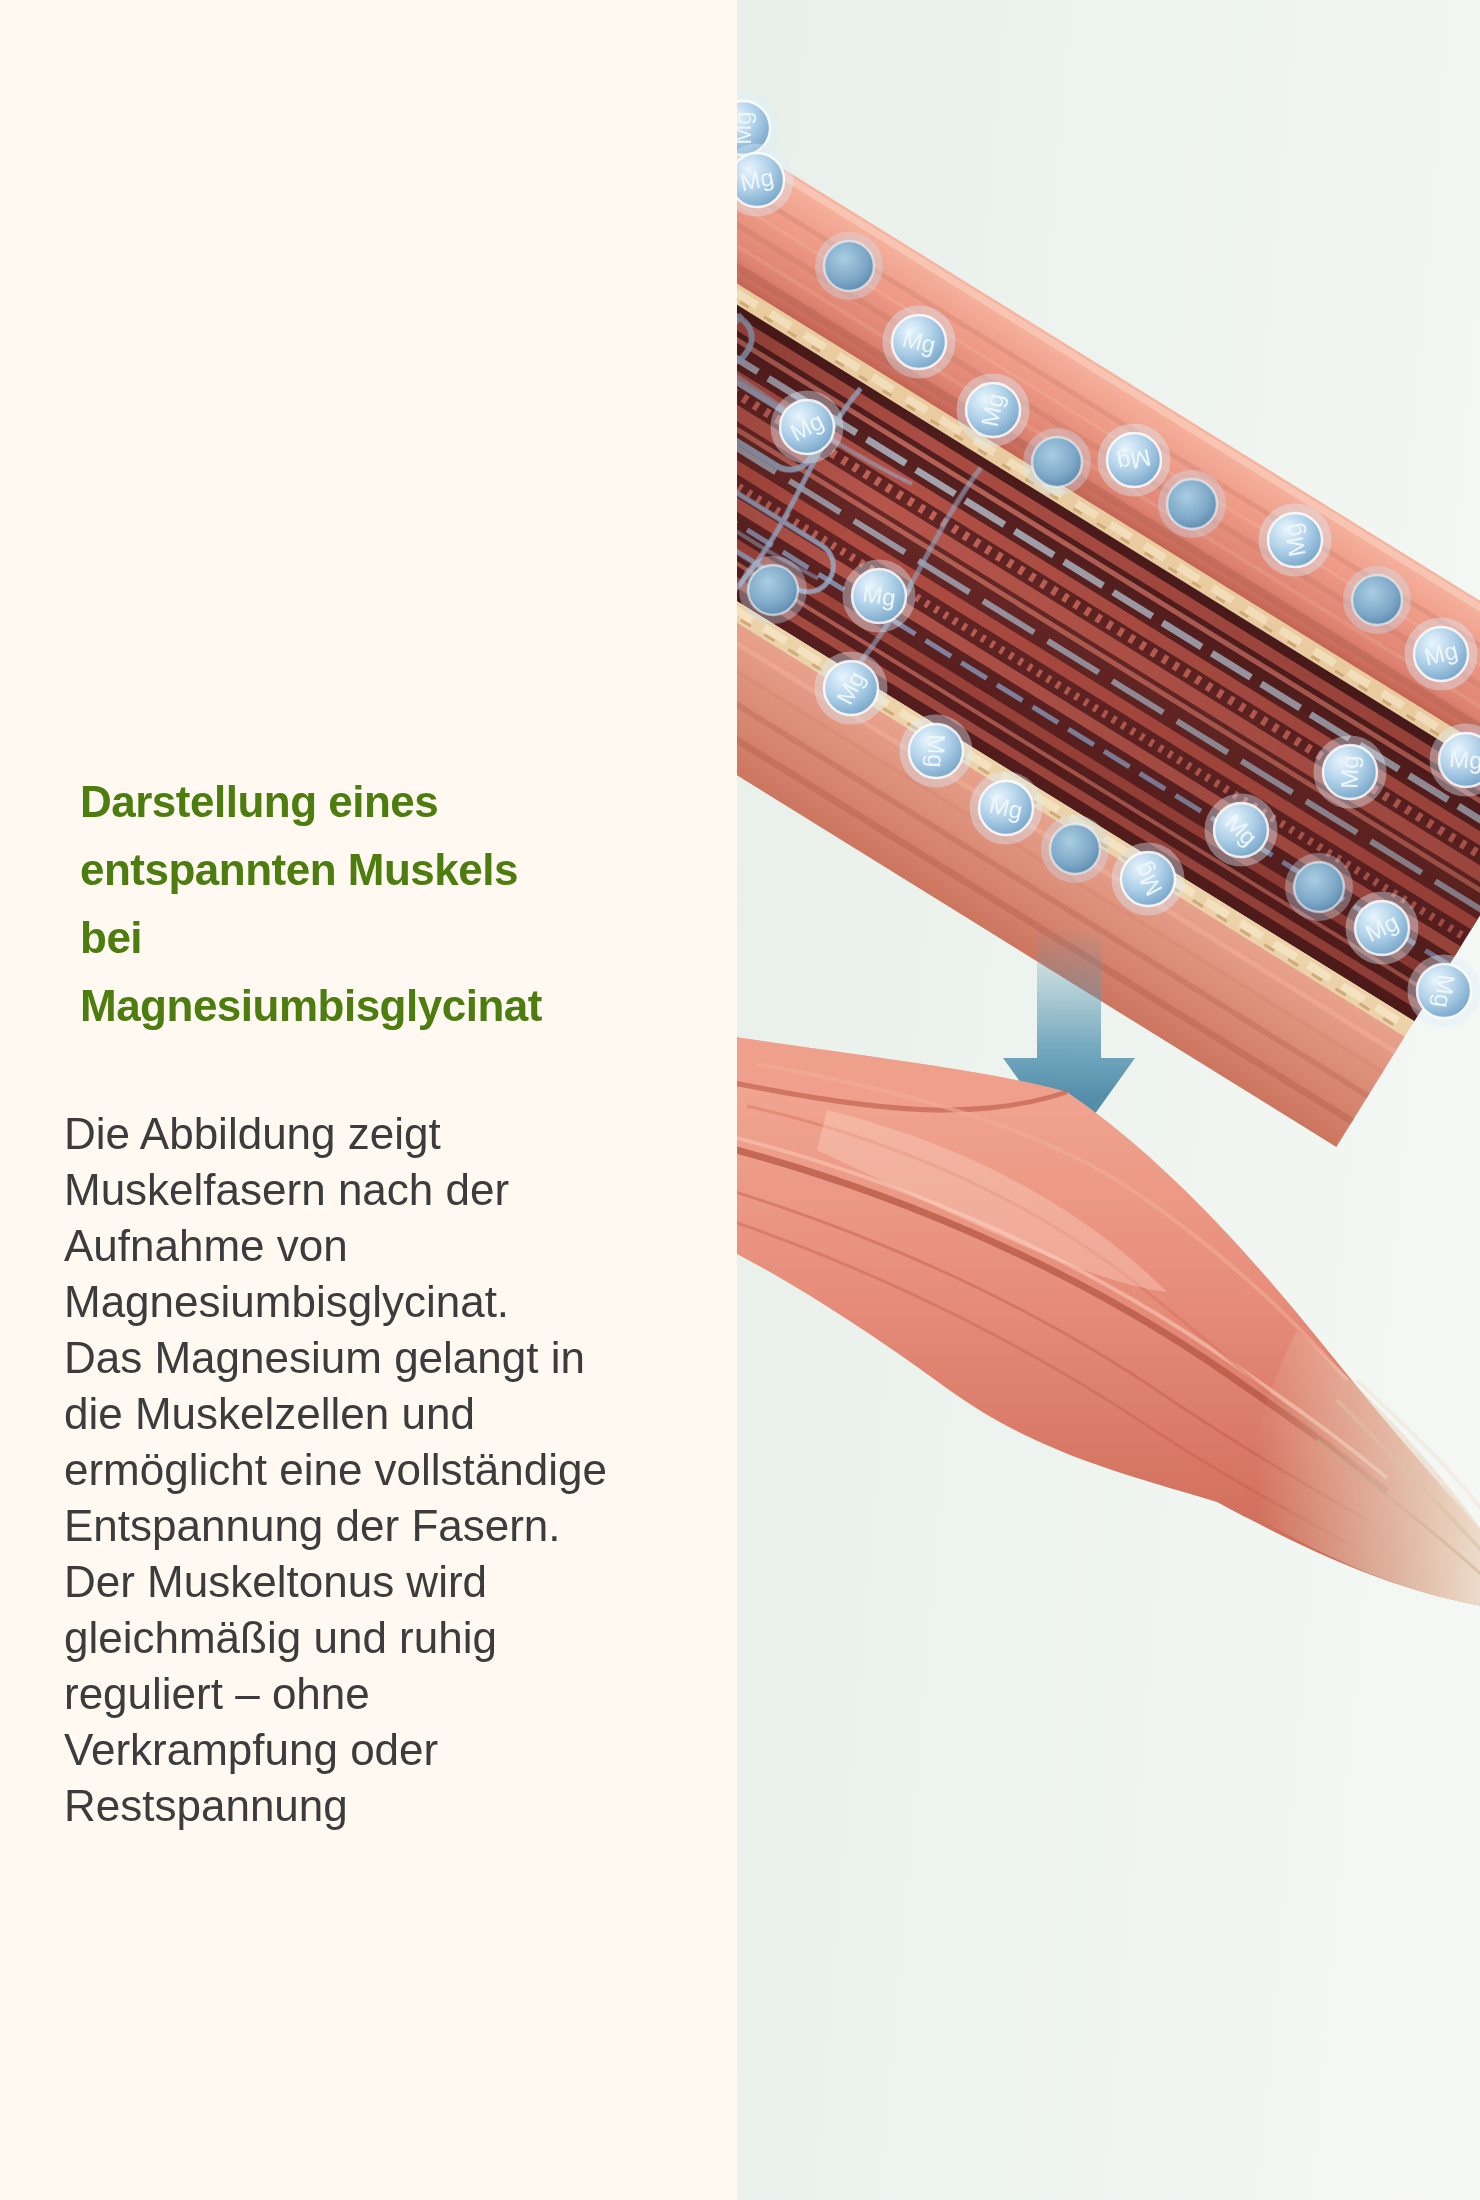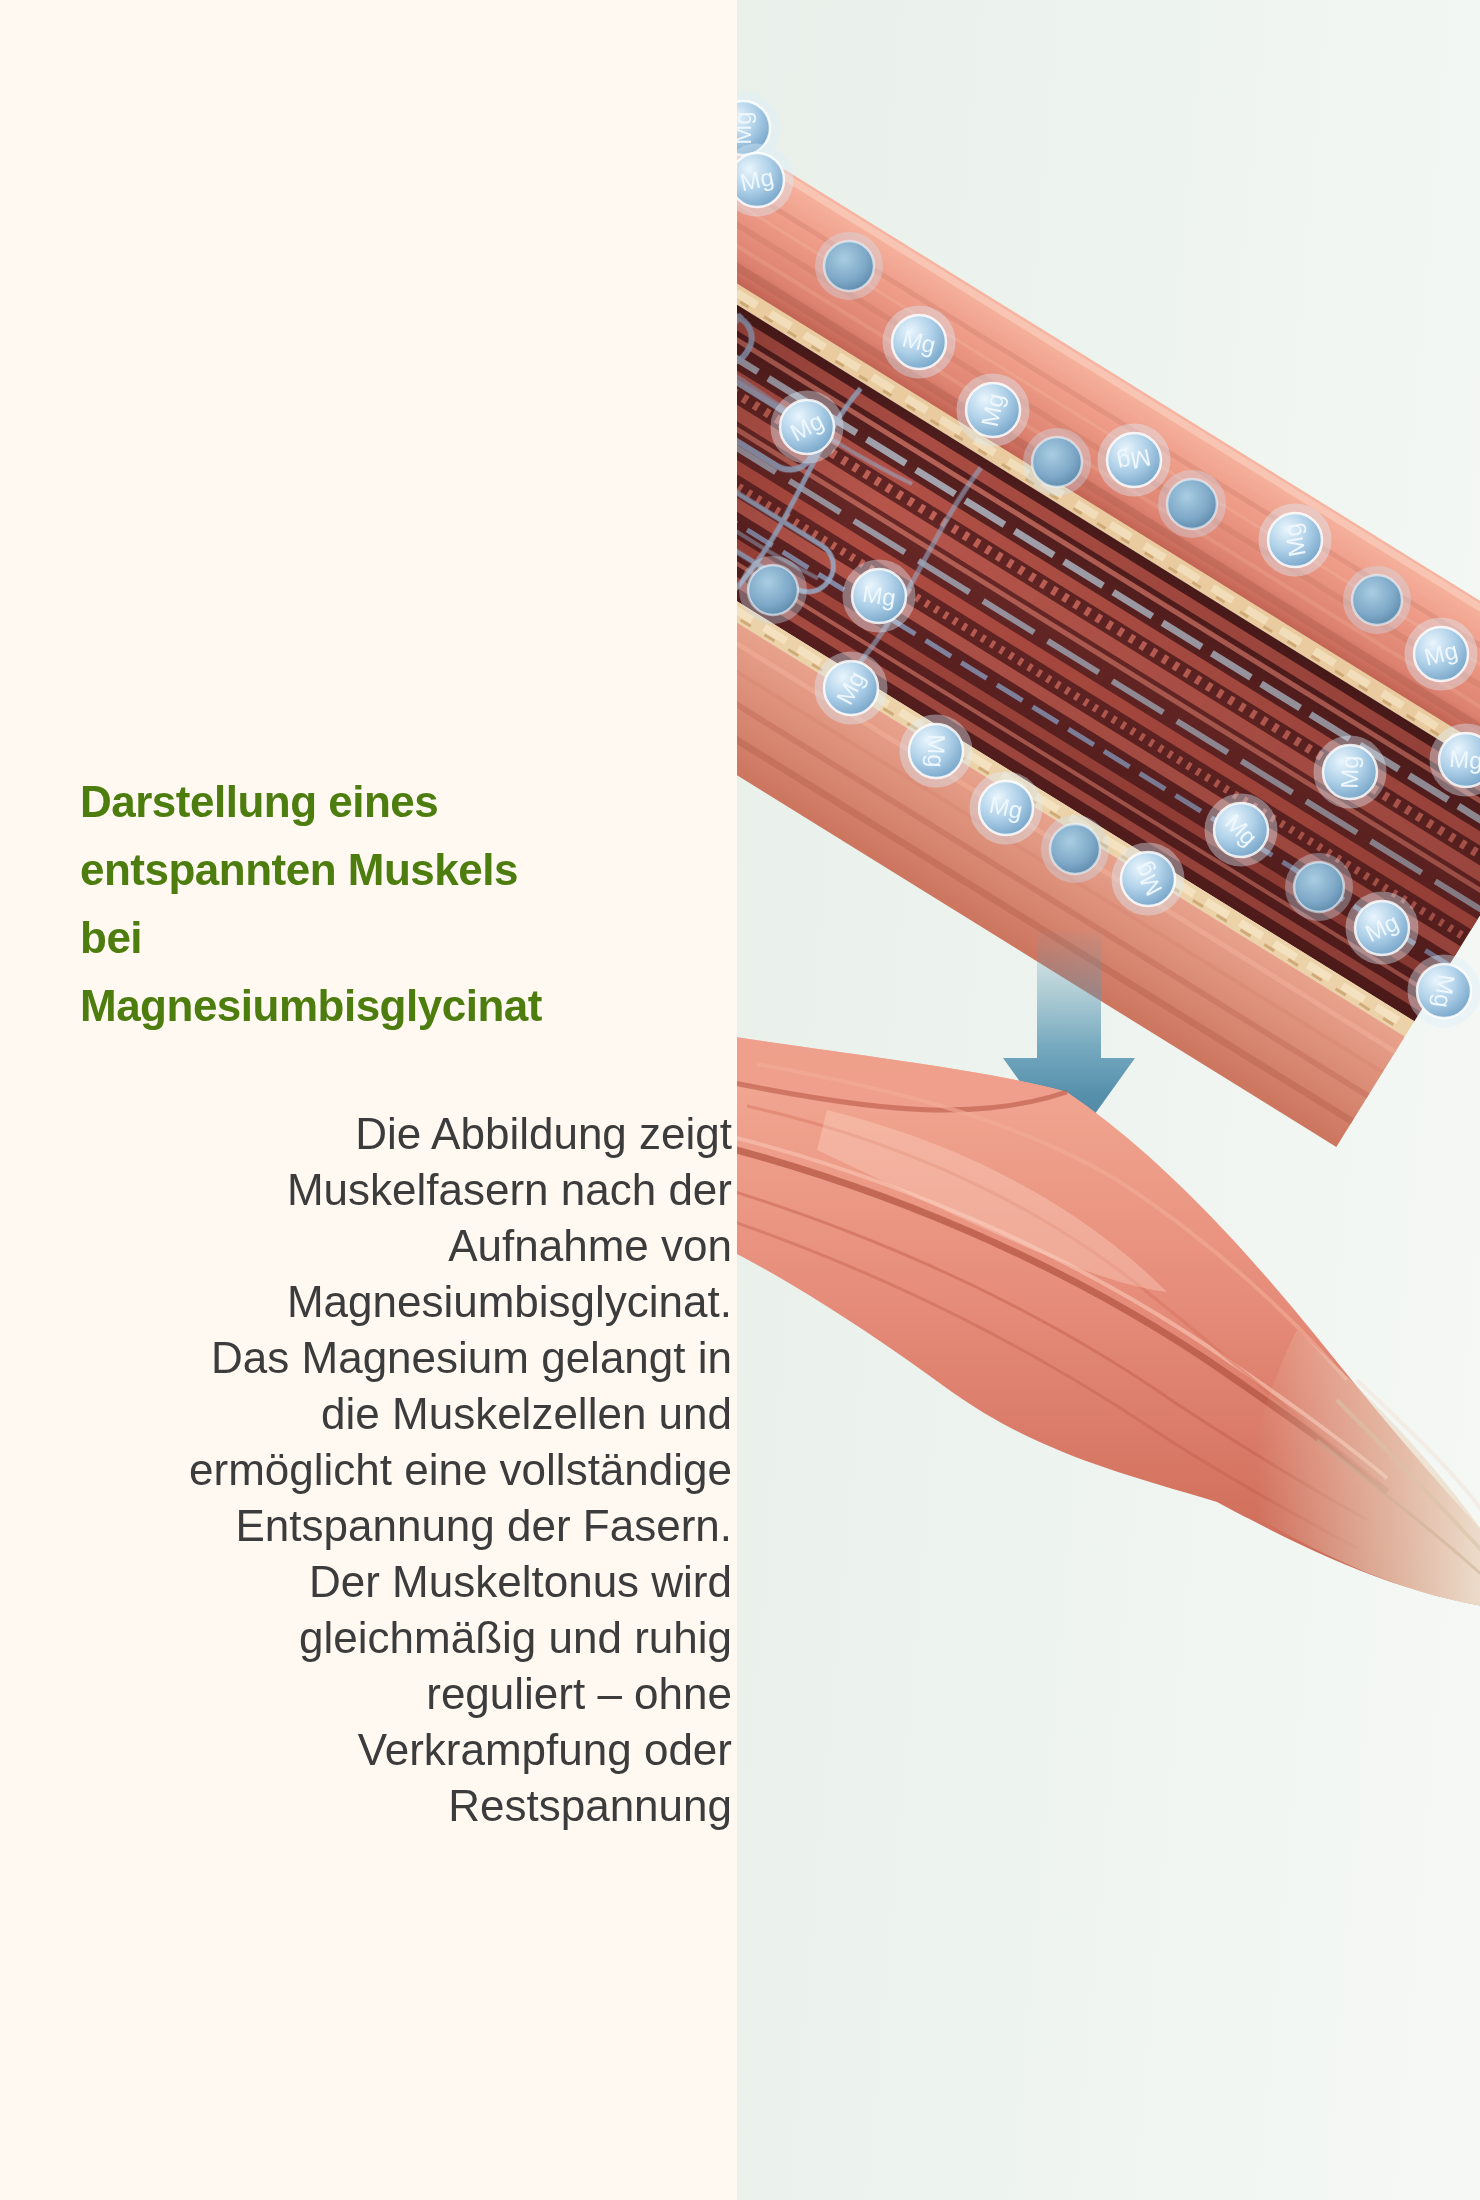--- a/index.html
+++ b/index.html
@@ -17,21 +17,20 @@
   }
   .heading{
     position:absolute;left:64px;top:752px;width:660px;margin:16px;
     font-size:44px;line-height:68px;font-weight:700;color:#4d7c0f;
     letter-spacing:-0.5px;white-space:pre-line;
   }
   .body-text{
     position:absolute;left:64px;top:1106px;width:668px;margin:0;
     font-size:44px;line-height:56px;font-weight:400;color:#3C3C3C;
     white-space:pre-line;
-    text-align:right;
   }
   svg{display:block;}
   .mg-text{
     font-family:"Liberation Sans","DejaVu Sans",sans-serif;
     font-size:24px;fill:#eef7fd;font-weight:400;
   }
 </style>
 </head>
 <body>
 

